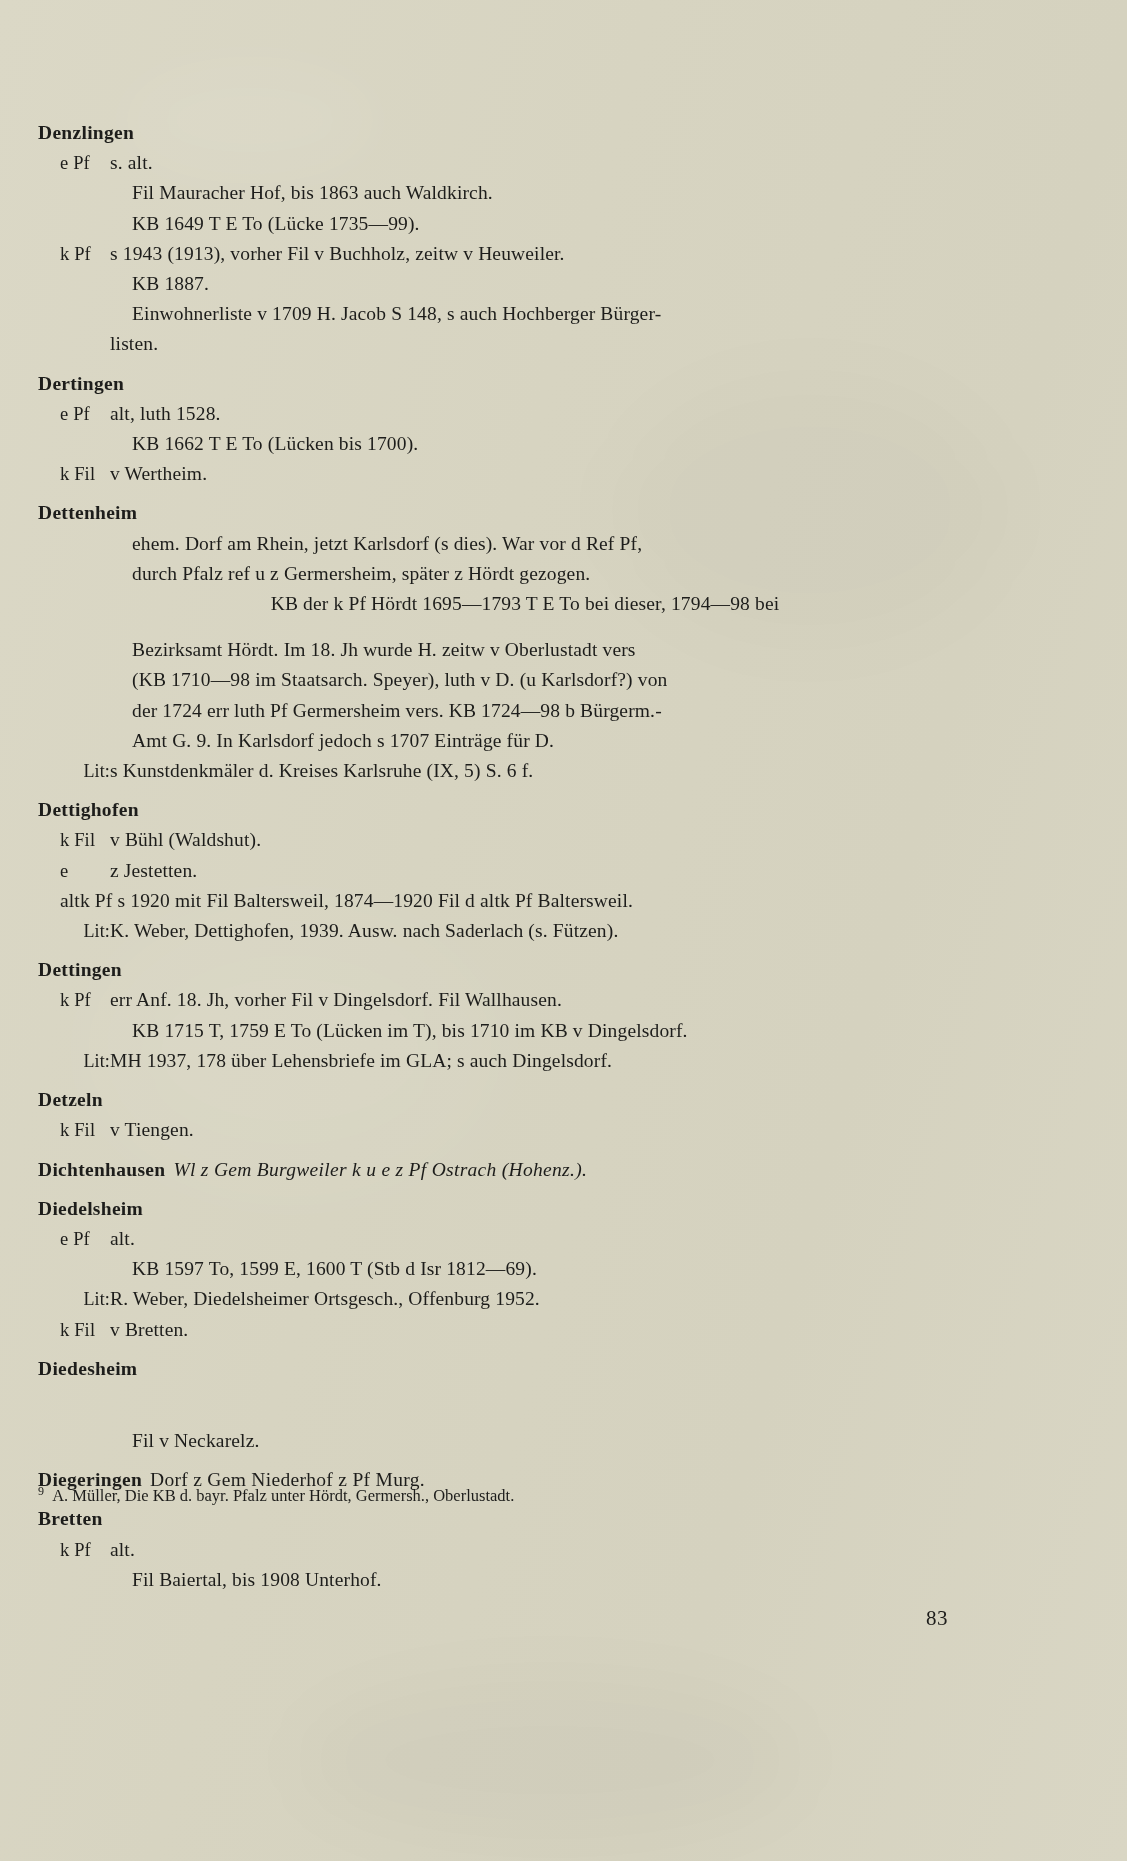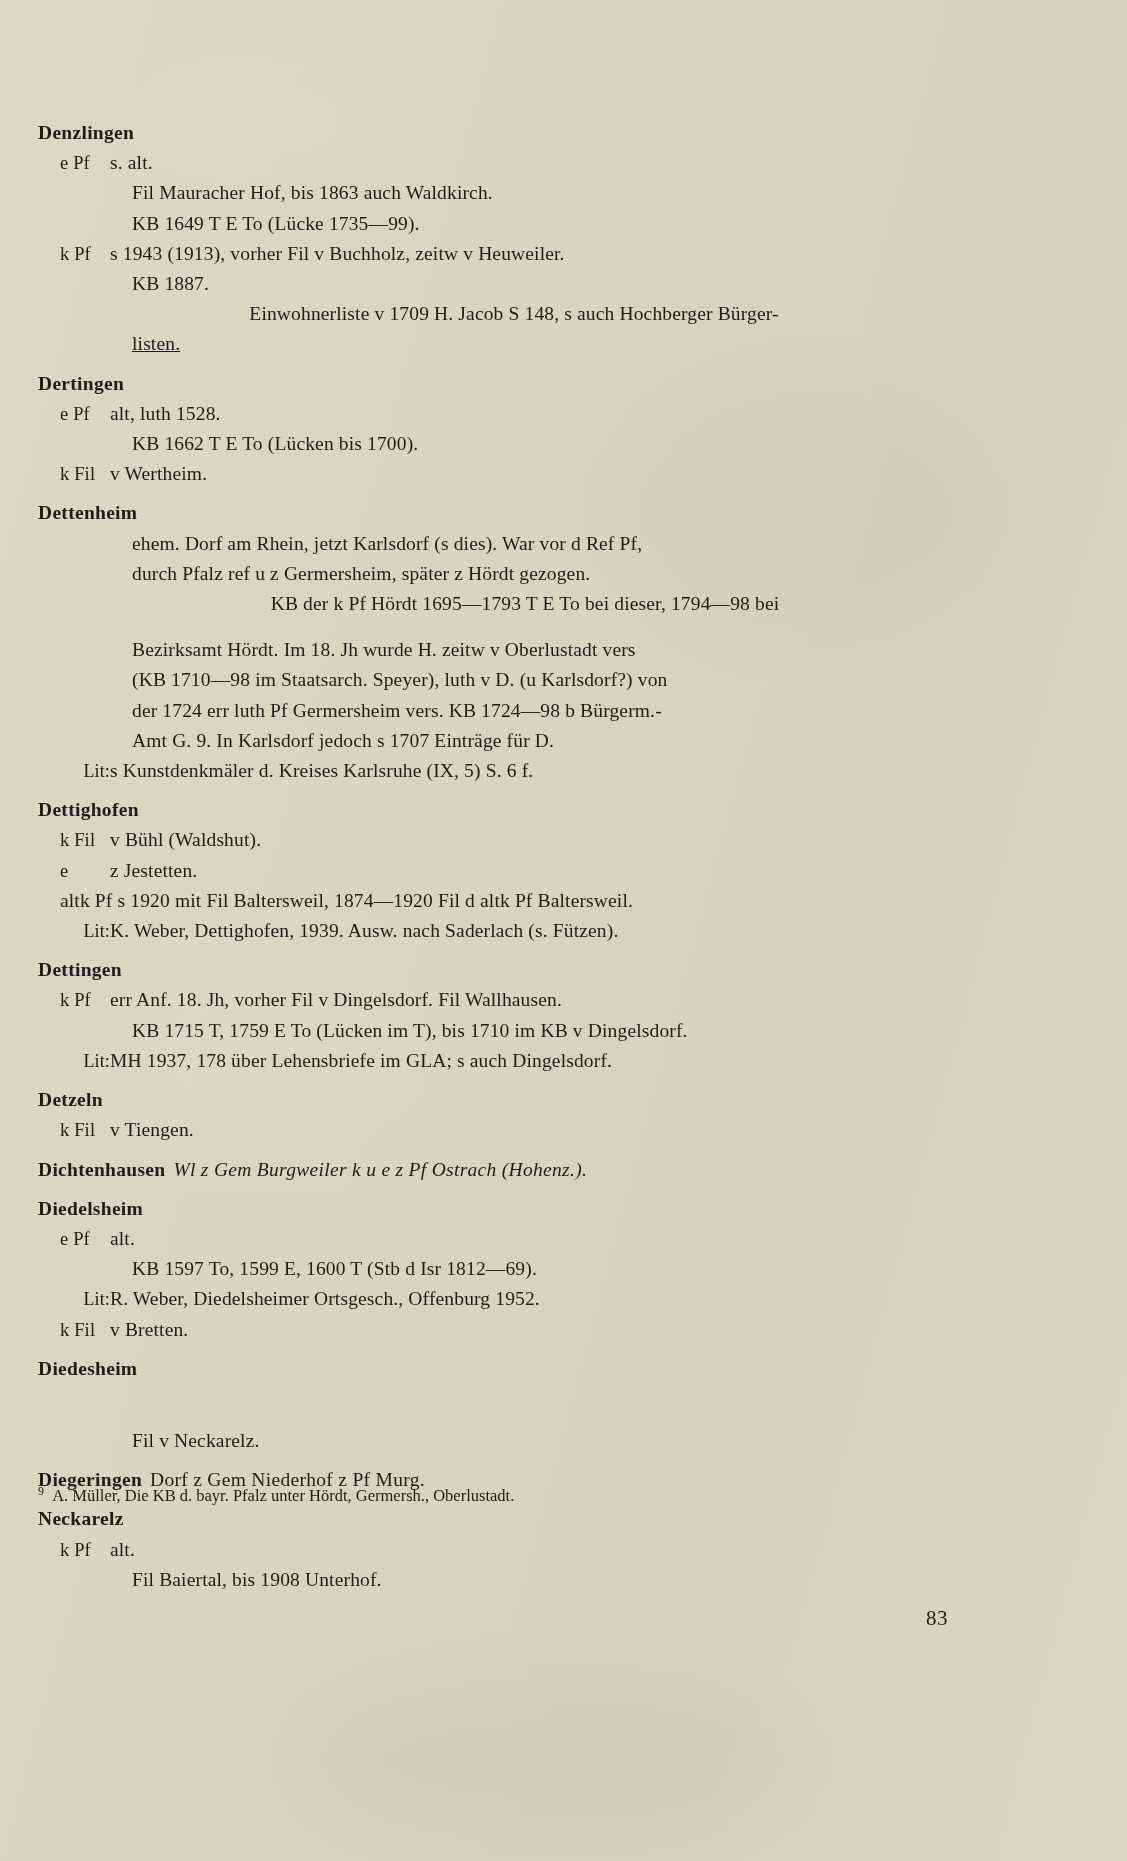--- a/index.html
+++ b/index.html
@@ -127,25 +127,25 @@
       <div class="row">
         <div class="tag">k Pf</div>
         <div class="body">s 1943 (1913), vorher Fil v Buchholz, zeitw v Heuweiler.</div>
       </div>
       <div class="row">
         <div class="tag"></div>
         <div class="body" style="margin-left:22px;">KB 1887.</div>
       </div>
       <div class="row">
         <div class="tag"></div>
-        <div class="body" style="text-align:center;">Einwohnerliste v 1709 H. Jacob S 148, s auch Hochberger Bürger-</div>
-      </div>
-      <div class="row">
-        <div class="tag"></div>
-        <div class="body" style="margin-left:22px;text-decoration:underline;">listen.</div>
+        <div class="body" style="margin-left:22px;">Einwohnerliste v 1709 H. Jacob S 148, s auch Hochberger Bürger-</div>
+      </div>
+      <div class="row">
+        <div class="tag"></div>
+        <div class="body" style="">listen.</div>
       </div>
     </div>
 
     <div class="entry">
       <div class="head">Dertingen</div>
       <div class="row">
         <div class="tag">e Pf</div>
         <div class="body">alt, luth 1528.</div>
       </div>
       <div class="row">
@@ -268,21 +268,21 @@
         <div class="tag"></div>
         <div class="body" style="margin-left:22px;margin-top:42px;">Fil v Neckarelz.</div>
       </div>
     </div>
 
     <div class="entry">
       <div class="head"><span>Diegeringen</span><span class="tail" style="margin-left:8px;">Dorf z Gem Niederhof z Pf Murg.</span></div>
     </div>
 
     <div class="entry">
-      <div class="head">Neckarelz</div>
+      <div class="head">Bretten</div>
       <div class="row">
         <div class="tag">k Pf</div>
         <div class="body">alt.</div>
       </div>
       <div class="row">
         <div class="tag"></div>
         <div class="body" style="margin-left:22px;">Fil Baiertal, bis 1908 Unterhof.</div>
       </div>
     </div>
 

